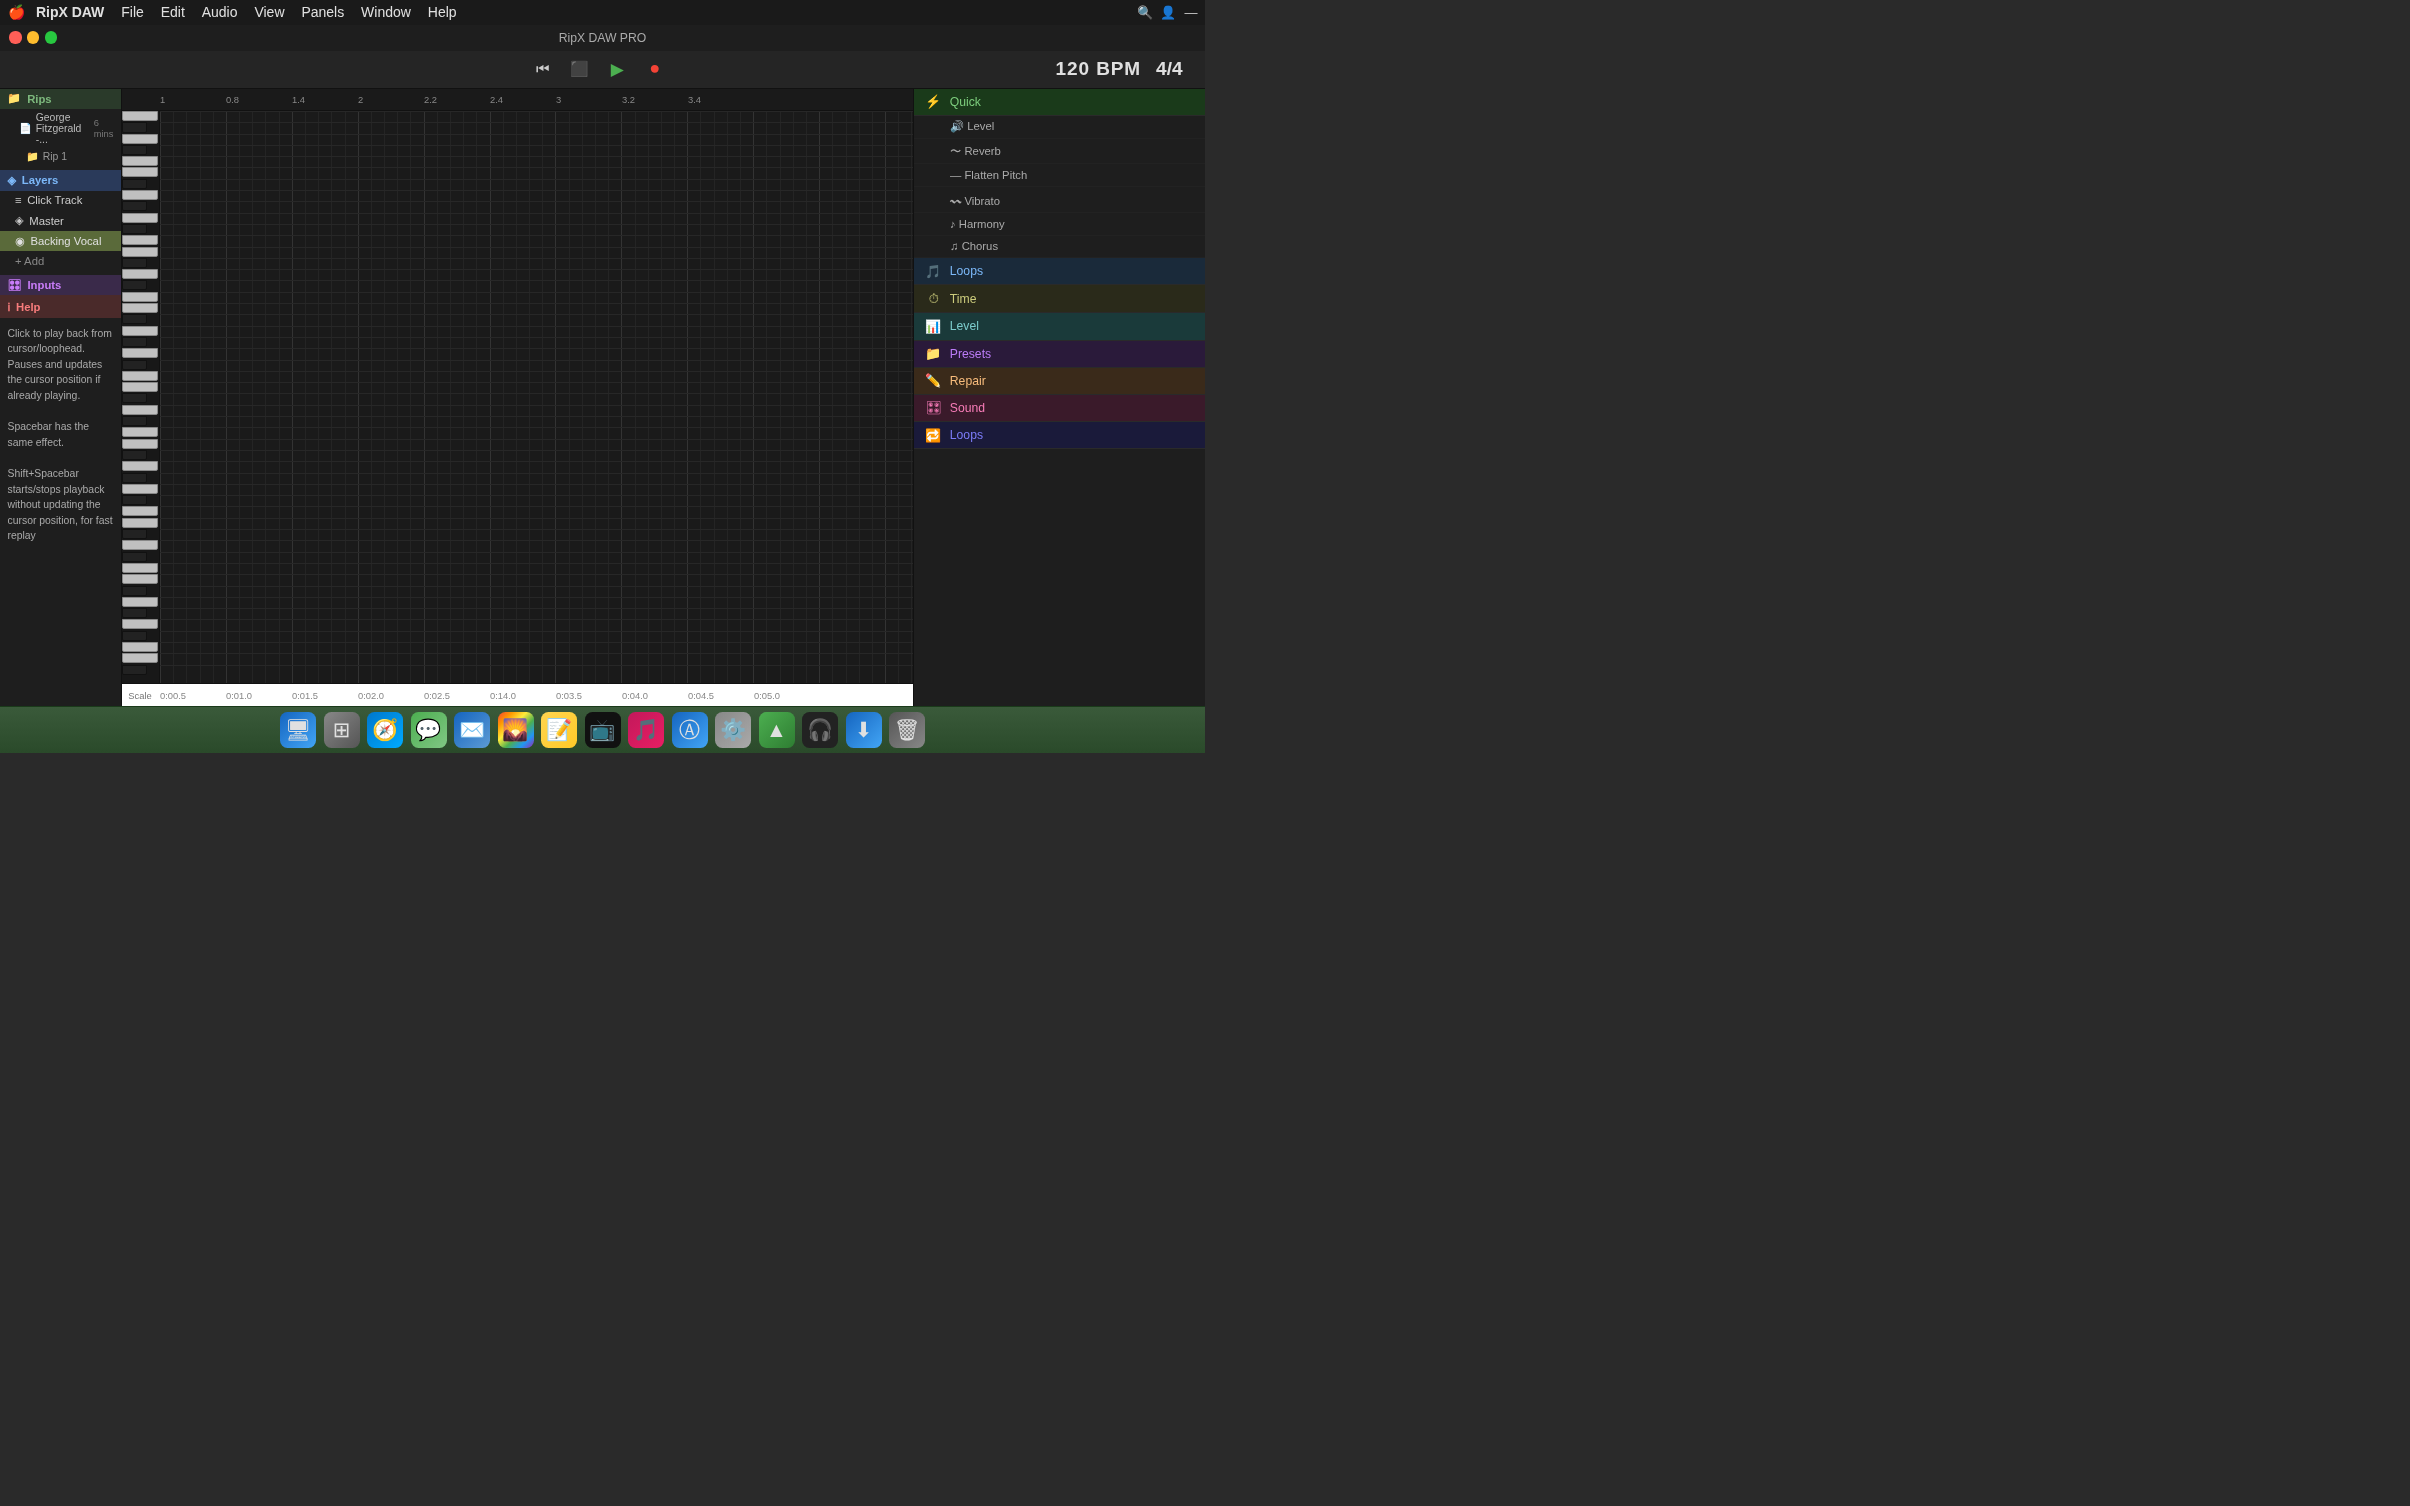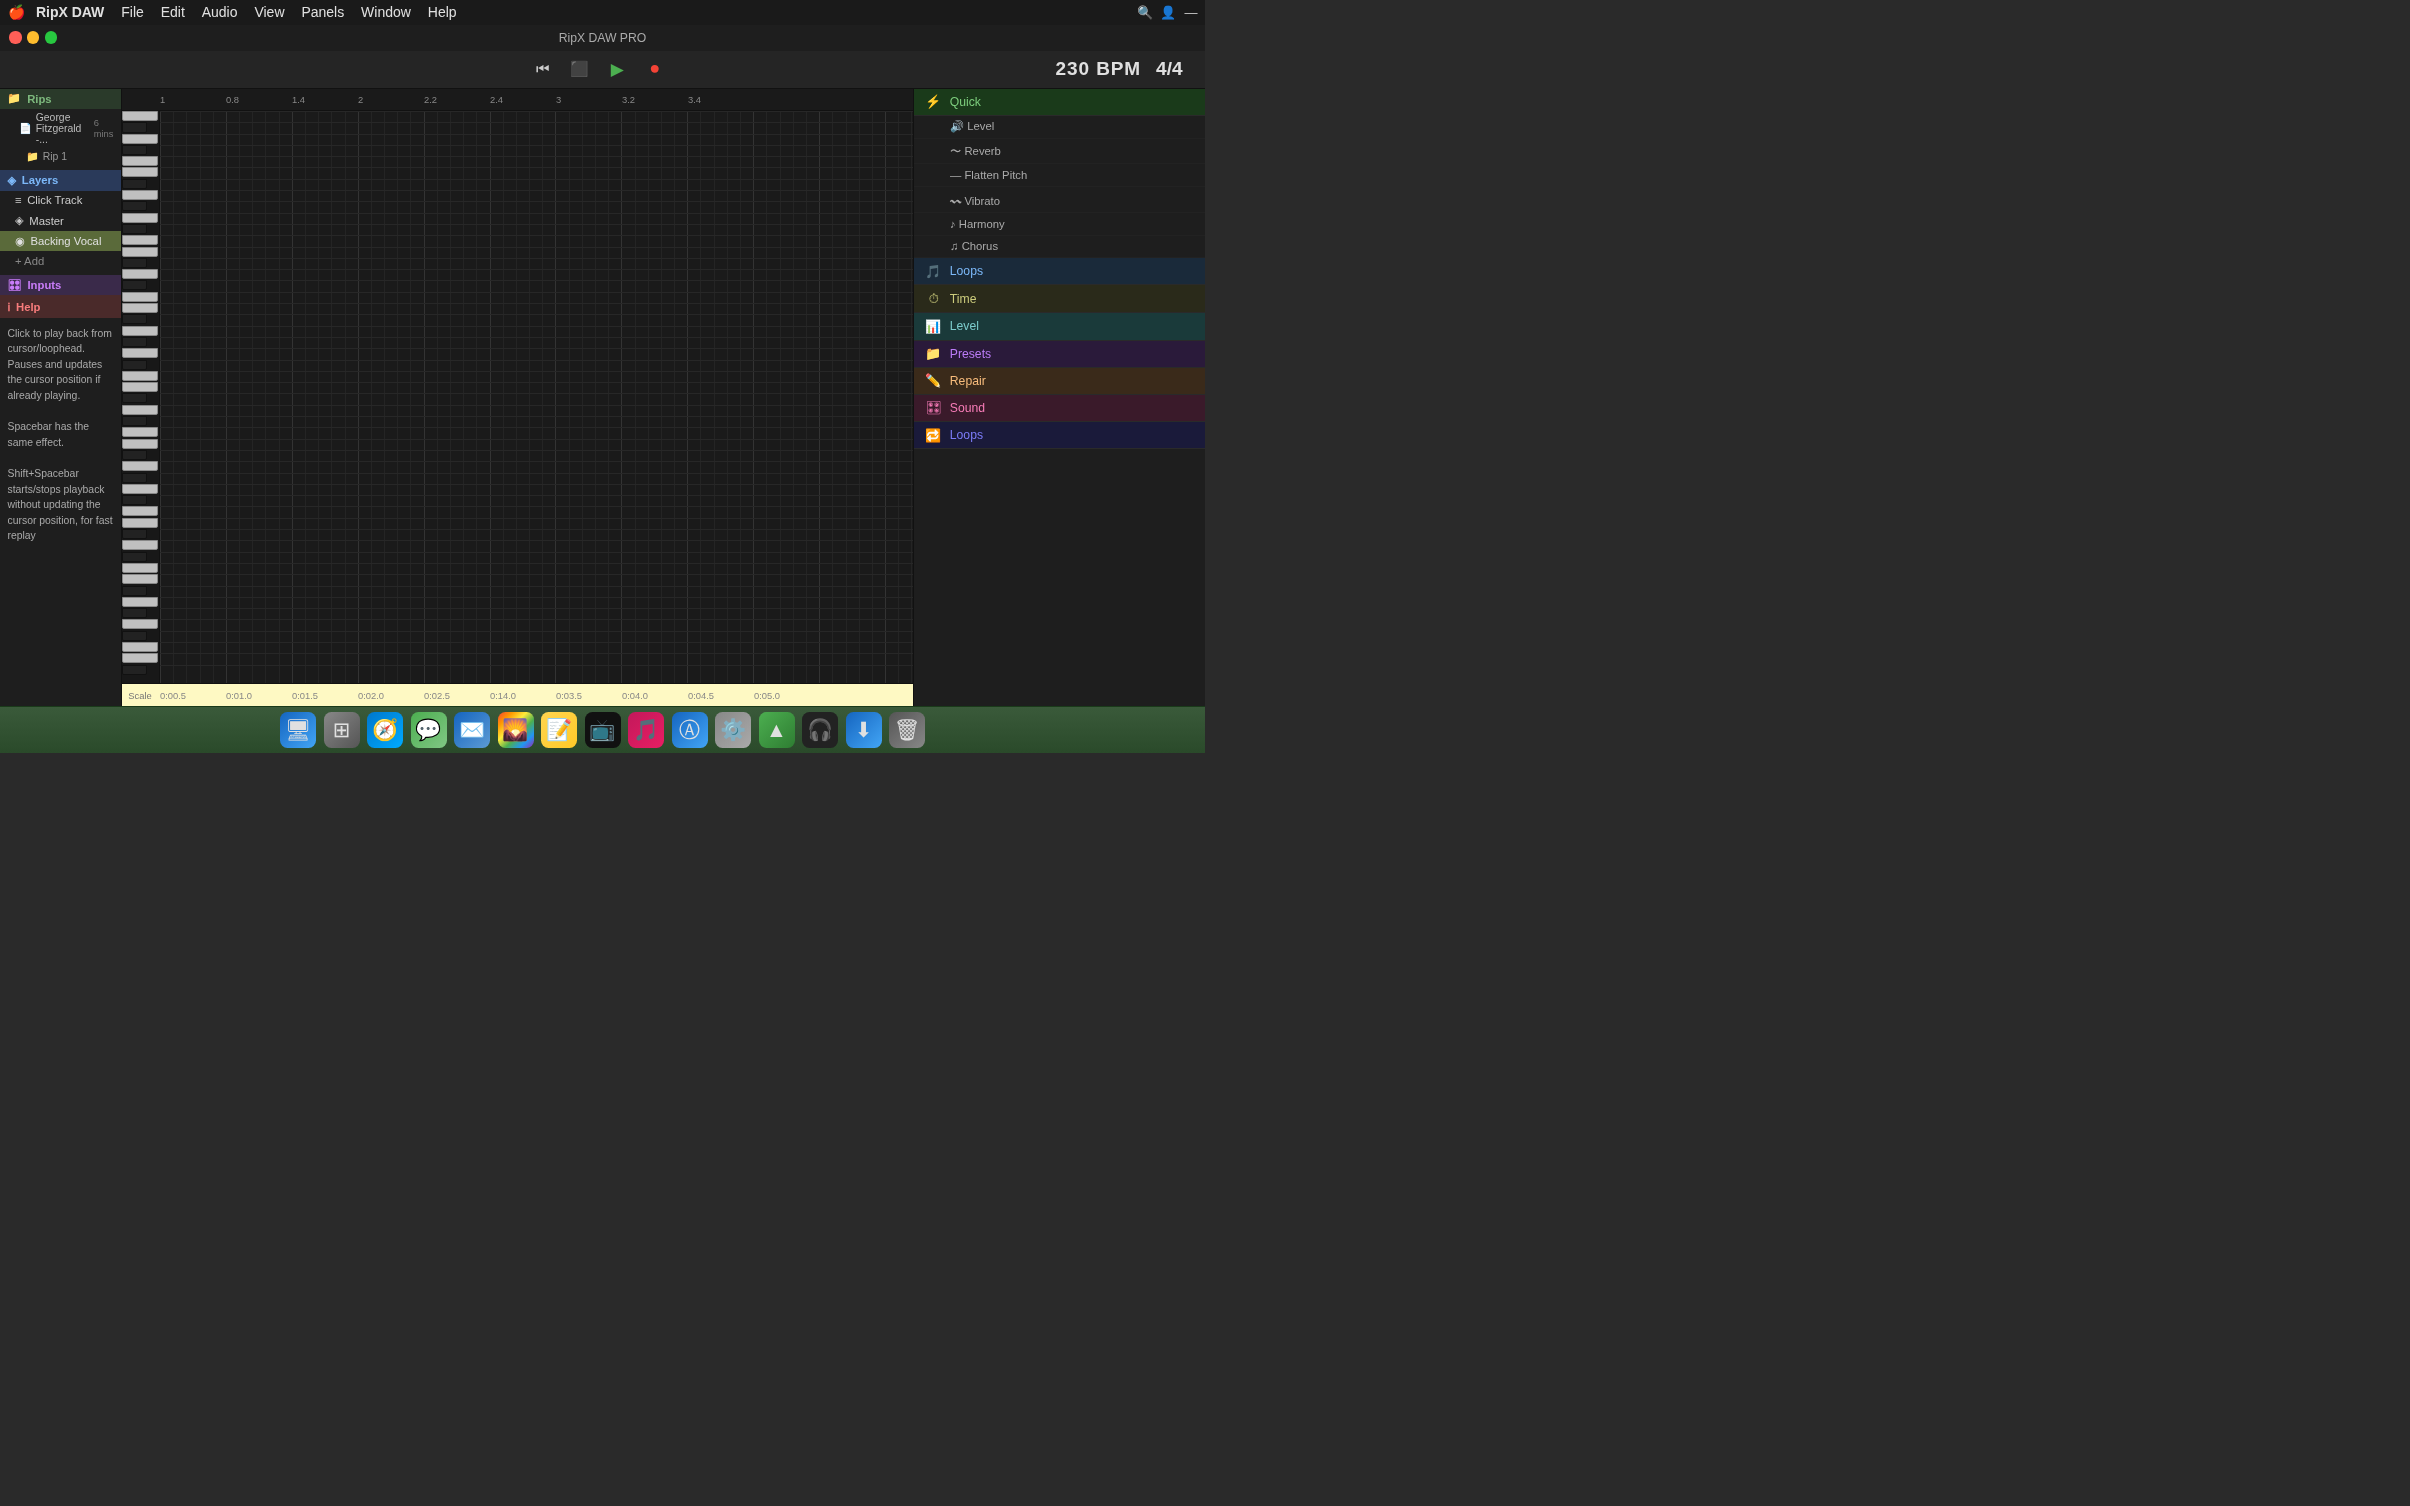--- a/index.html
+++ b/index.html
@@ -217,21 +217,21 @@
     #grid-area {
       flex: 1;
       background: #1a1a1a;
       position: relative;
       overflow: hidden;
     }
 
     
     #time-ruler {
       height: 22.6px;
-      background: #fef9c3;
+      background: #ffffff;
       display: flex;
       align-items: center;
       border-top: 0.9px solid #111;
       padding-left: 38px;
       gap: 0;
       overflow: hidden;
       position: relative;
     }
     .time-mark {
       font-size: 9.4px;
@@ -343,21 +343,21 @@
 
 <div id="transport-bar">
   <div style="flex:1"></div>
   <div class="transport-controls">
     <div class="transport-btn" title="Rewind">⏮</div>
     <div class="transport-btn" title="Stop">⬛</div>
     <div class="transport-btn transport-play" title="Play">▶</div>
     <div class="transport-btn transport-record" title="Record">⏺</div>
   </div>
   <div style="flex:1; display:flex; justify-content:flex-end; align-items:center; gap:15px; padding-right:7.5px;">
-    <span class="bpm-display">230 BPM</span>
+    <span class="bpm-display">120 BPM</span>
     <span class="time-sig">4/4</span>
   </div>
 </div>
 
 <div id="main-layout">
 
   <div id="left-panel">
 
     <div class="panel-section-header section-rips">
       <span>📁</span>

